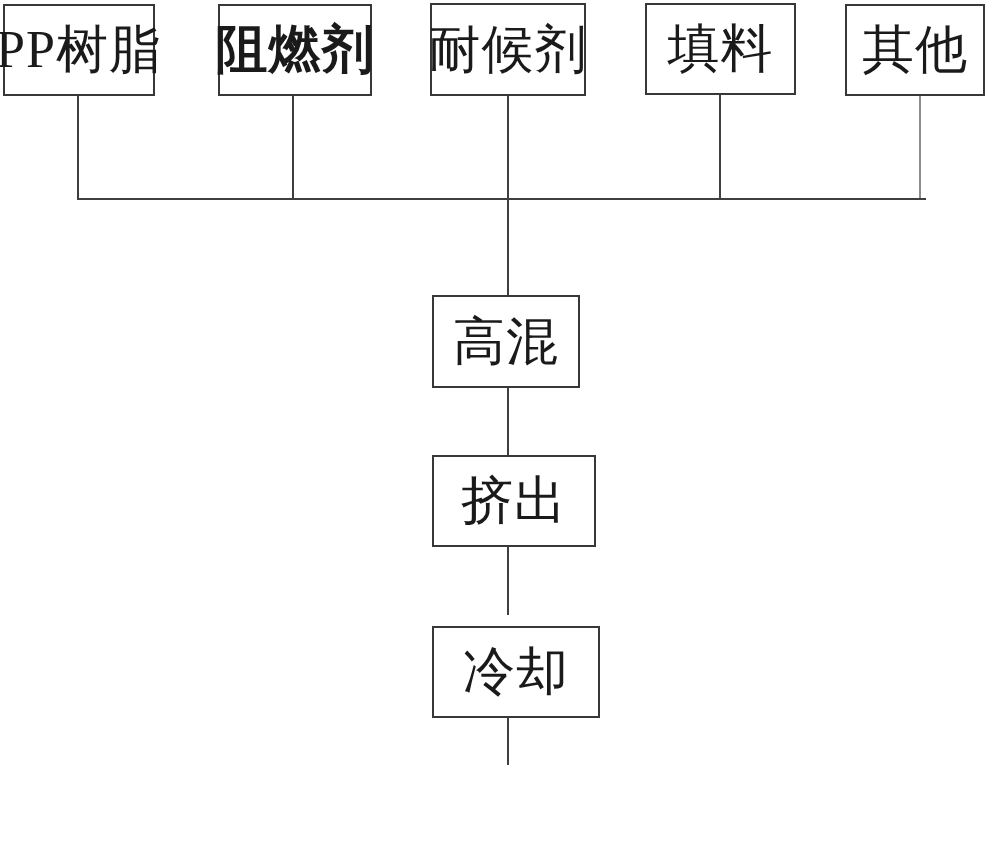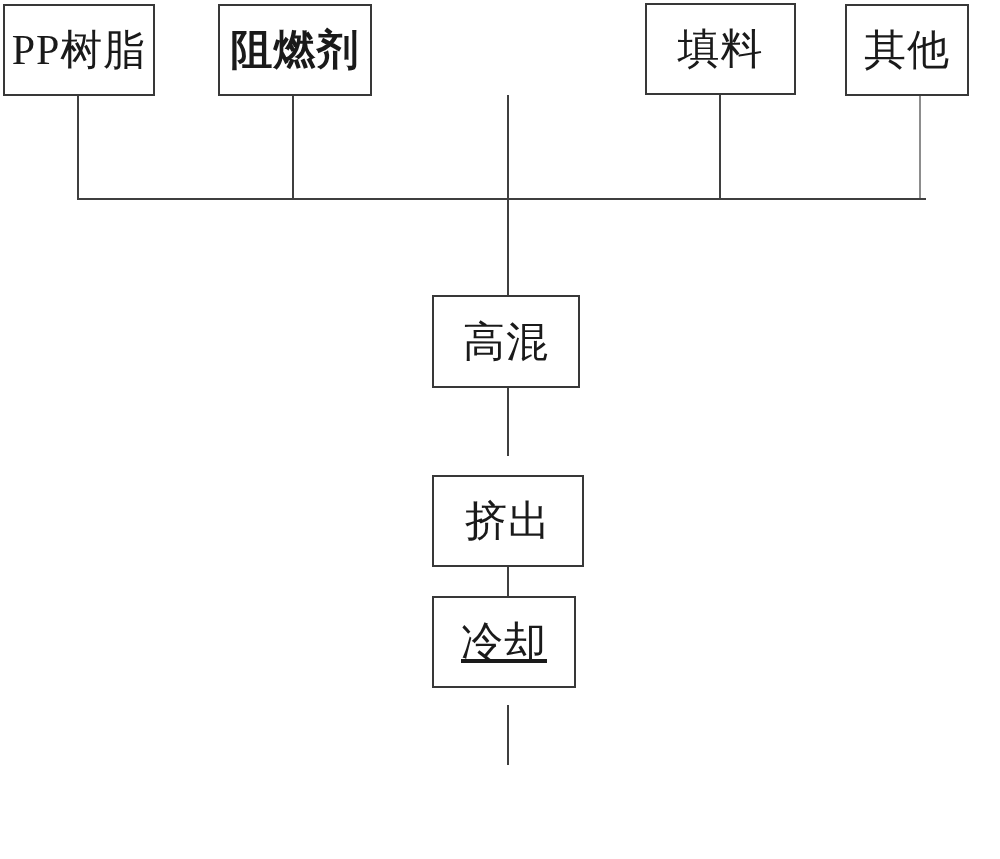--- a/index.html
+++ b/index.html
@@ -16,46 +16,46 @@
     overflow: hidden;
   }
   .node {
     position: absolute;
     box-sizing: border-box;
     border: 2px solid #383838;
     background: #ffffff;
     display: flex;
     align-items: center;
     justify-content: center;
-    font-size: 42px;
+    font-size: 52px;
     letter-spacing: 1px;
     color: #1a1a1a;
     white-space: nowrap;
     z-index: 2;
   }
   .connector {
     position: absolute;
     background: #3f3f3f;
     z-index: 1;
   }
   .connector.light {
     background: #8d8d8d;
   }
 
   
   #n-pp        { left: 3px;   top: 4px;   width: 152px; height: 92px; }
   #n-flame     { left: 218px; top: 4px;   width: 154px; height: 92px; font-weight: bold; }
   #n-weather   { left: 430px; top: 3px;   width: 156px; height: 93px; }
   #n-filler    { left: 645px; top: 3px;   width: 151px; height: 92px; }
-  #n-other     { left: 845px; top: 4px;   width: 124px; height: 92px; }
+  #n-other     { left: 845px; top: 4px;   width: 140px; height: 92px; }
 
   
   #n-mix       { left: 432px; top: 295px; width: 148px; height: 93px; }
-  #n-extrude   { left: 432px; top: 455px; width: 152px; height: 92px; margin-top: 20px; }
-  #n-cool      { left: 432px; top: 596px; width: 144px; height: 92px; text-decoration: underline; }
+  #n-extrude   { left: 432px; top: 455px; width: 164px; height: 92px; }
+  #n-cool      { left: 432px; top: 626px; width: 168px; height: 92px; }
   #n-cut       { left: 432px; top: 764px; width: 152px; height: 89px; }
 
   
   #c-drop-pp      { left: 77px;  top: 95px;  width: 2px; height: 105px; }
   #c-drop-flame   { left: 292px; top: 95px;  width: 2px; height: 105px; }
   #c-drop-weather { left: 507px; top: 95px;  width: 2px; height: 200px; }
   #c-drop-filler  { left: 719px; top: 94px;  width: 2px; height: 106px; }
   #c-drop-other   { left: 919px; top: 95px;  width: 2px; height: 105px; }
 
   
@@ -68,20 +68,21 @@
 </style>
 </head>
 <body>
 
 <div id="canvas">
 
   <div class="node" id="n-pp">PP树脂</div>
 
   <div class="node" id="n-flame">阻燃剂</div>
 
+  <div class="node" id="n-weather">耐候剂</div>
 
   <div class="node" id="n-filler">填料</div>
 
   <div class="node" id="n-other">其他</div>
 
   <div class="node" id="n-mix">高混</div>
 
   <div class="node" id="n-extrude">挤出</div>
 
   <div class="node" id="n-cool">冷却</div>

